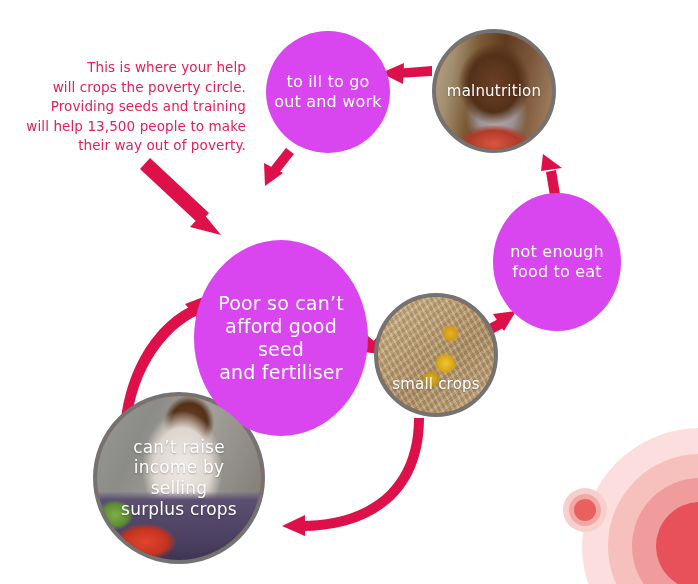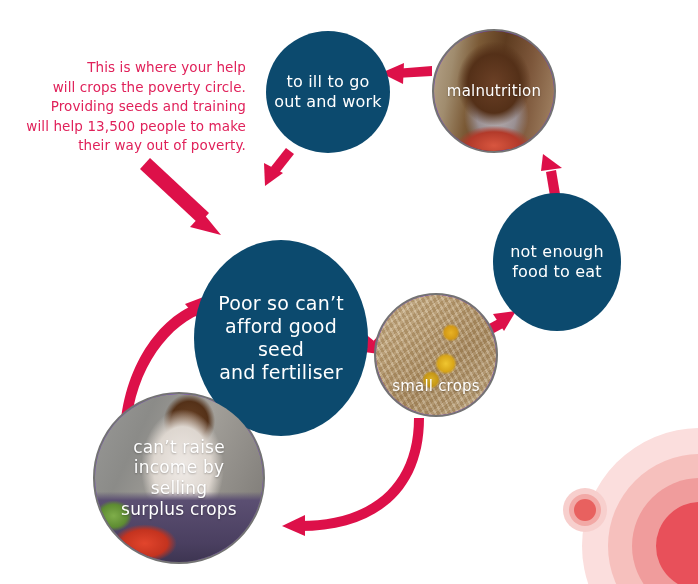--- a/index.html
+++ b/index.html
@@ -52,28 +52,28 @@
     z-index: 3;
     color: #ffffff;
     text-align: center;
     line-height: 1.22;
     letter-spacing: .2px;
     font-family: "DejaVu Sans", sans-serif;
     text-shadow: 0 1px 2px rgba(0,0,0,.28);
     padding: 0 8px;
   }
   .node.solid {
-    background: #0c4a6e;
+    background: #d946ef;
   }
   .node.solid .node-label {
     text-shadow: none;
   }
   .node.photo {
-    border: 2px solid #737373;
-    background: #6d28d9;
+    border: 4px solid #737373;
+    background: #c2410c;
   }
   .node.photo .node-label {
     font-size: 15px;
   }
 
   
   .photo-art {
     position: absolute;
     left: -2px; top: -2px; right: -2px; bottom: -2px;
     z-index: 1;

